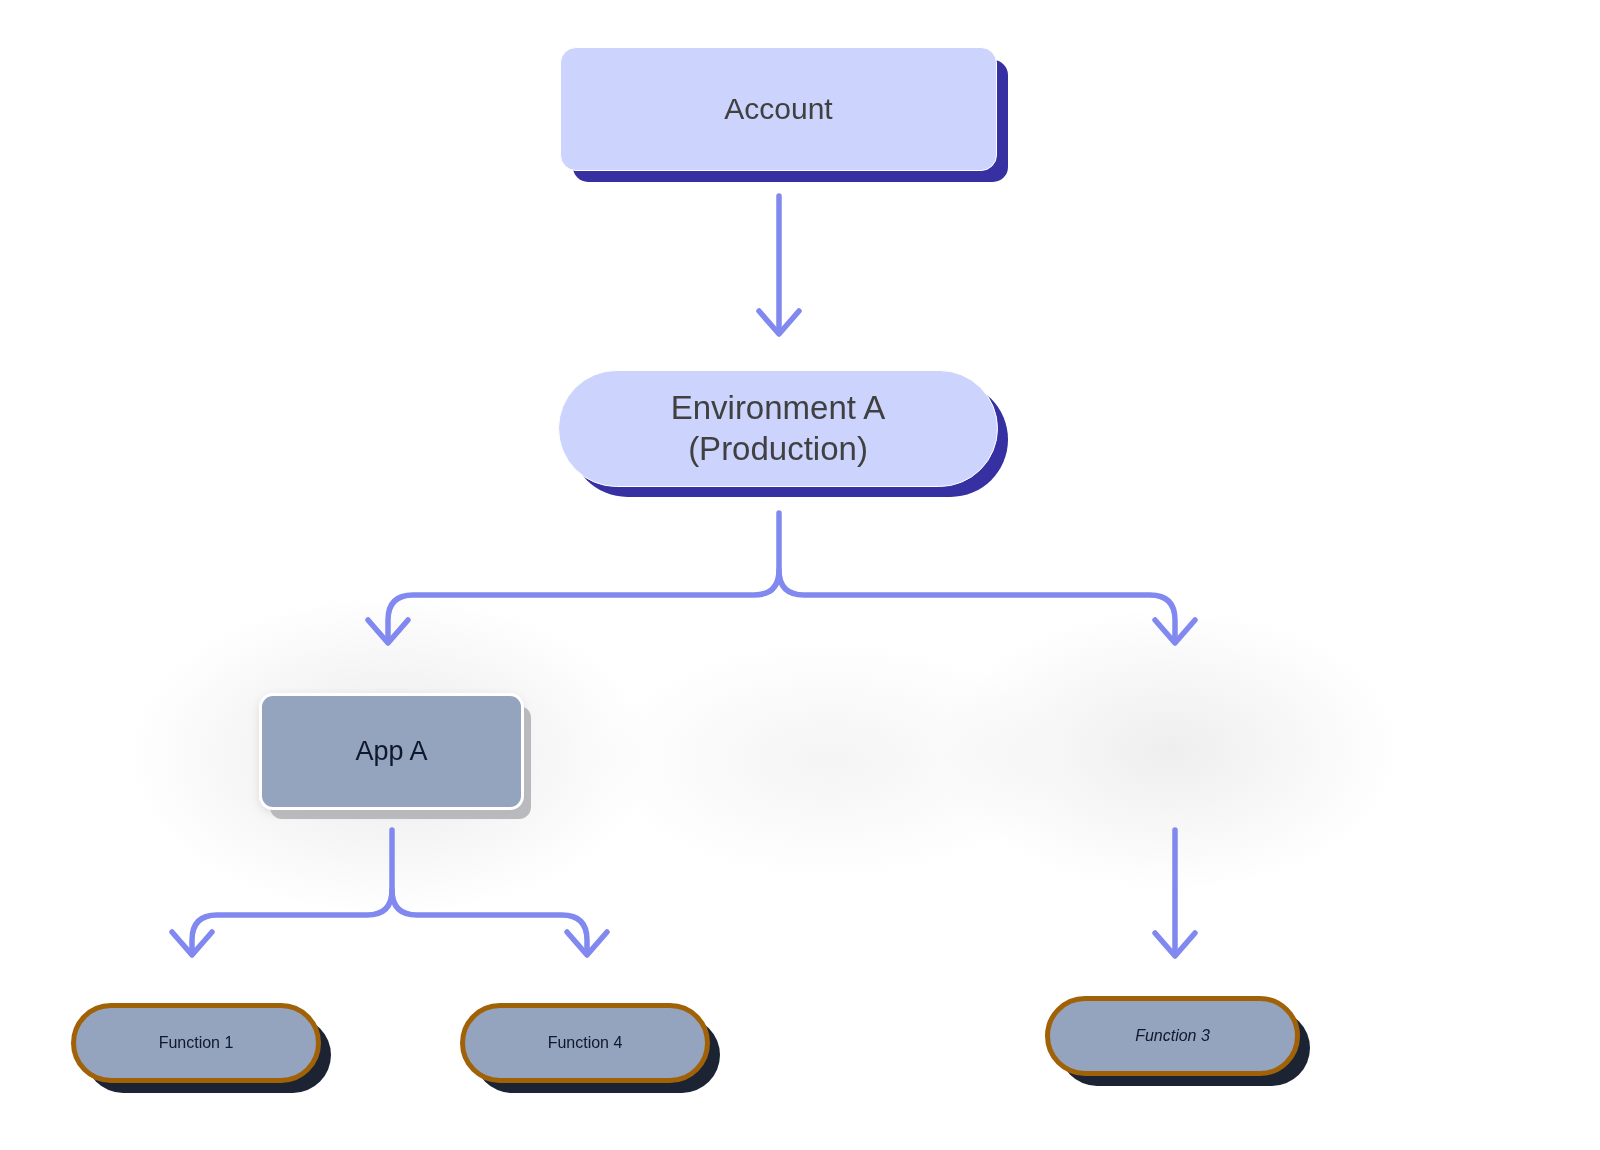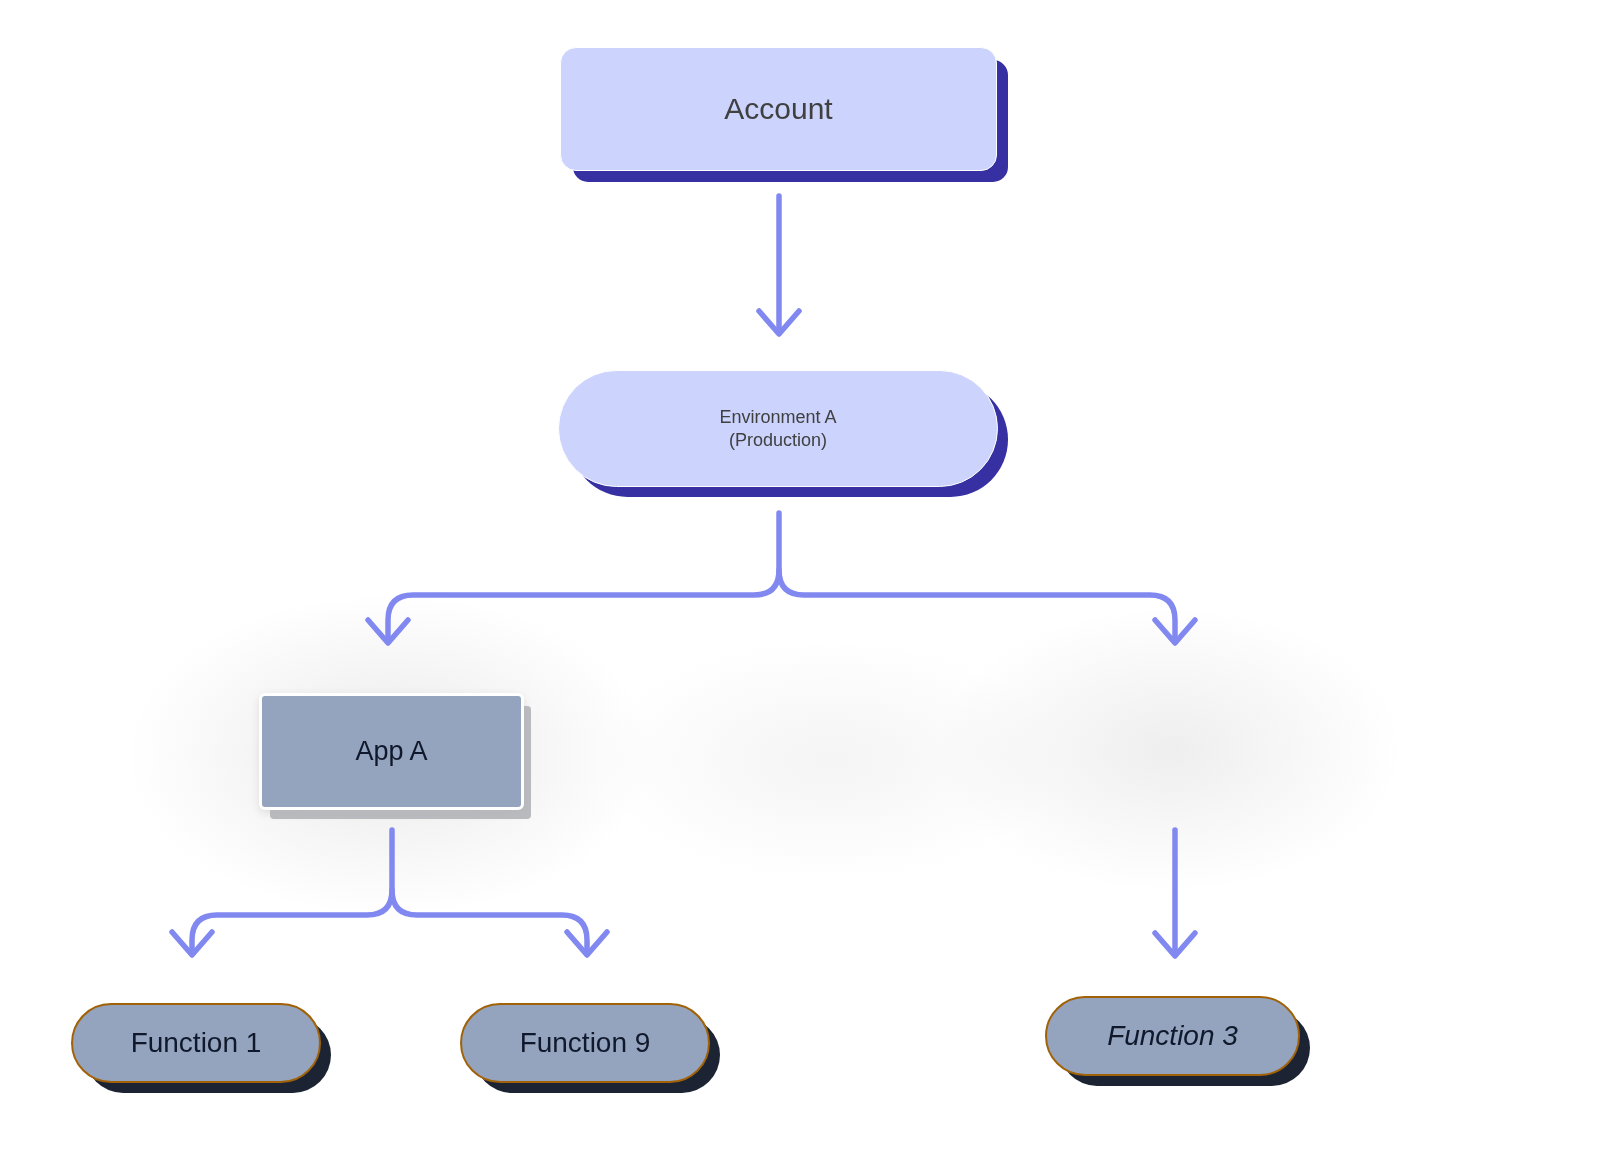--- a/index.html
+++ b/index.html
@@ -64,46 +64,46 @@
     left: 560px; top: 47px;
     width: 437px; height: 124px;
     border-radius: 16px;
     font-size: 30px;
     box-shadow: 12px 12px 0 -1px #3730a3;
   }
   .node.environment {
     left: 558px; top: 370px;
     width: 440px; height: 117px;
     border-radius: 999px;
-    font-size: 18px;
+    font-size: 33px;
     box-shadow: 11px 11px 0 -1px #3730a3;
   }
 
   
   .node.app {
     background: #94a3be;
     color: #10182b;
     border: 3px solid #ffffff;
-    border-radius: 6px;
+    border-radius: 14px;
     font-size: 27px;
     width: 265px;
     height: 117px;
     box-shadow: 9px 11px 0 -2px rgba(180,182,186,0.95),
                 0 3px 10px rgba(0,0,0,0.10);
   }
   .node.app-a { left: 259px; top: 693px; }
   .node.app-b { left: 1042px; top: 693px; }
 
   
   .node.fn {
     background: #94a3be;
     color: #10182b;
-    border: 2px solid #a16207;
+    border: 5px solid #a16207;
     border-radius: 999px;
-    font-size: 28px;
+    font-size: 16px;
     height: 80px;
   }
   .node.fn-1 { left: 71px;   top: 1003px; width: 250px; box-shadow: 12px 12px 0 -2px #1c2433; }
   .node.fn-2 { left: 460px;  top: 1003px; width: 250px; box-shadow: 12px 12px 0 -2px #1c2433; }
   .node.fn-3 { left: 1045px; top: 996px;  width: 255px; box-shadow: 12px 12px 0 -2px #1c2433; font-style: italic; }
 </style>
 </head>
 <body>
 
 <div id="canvas">
@@ -145,17 +145,17 @@
   <div class="node indigo account">Account</div>
 
   <div class="node indigo environment">Environment A
 (Production)</div>
 
   <div class="node app app-a">App A</div>
 
 
   <div class="node fn fn-1">Function 1</div>
 
-  <div class="node fn fn-2">Function 9</div>
+  <div class="node fn fn-2">Function 4</div>
 
   <div class="node fn fn-3">Function 3</div>
 
 </div>
 
 </body></html>

